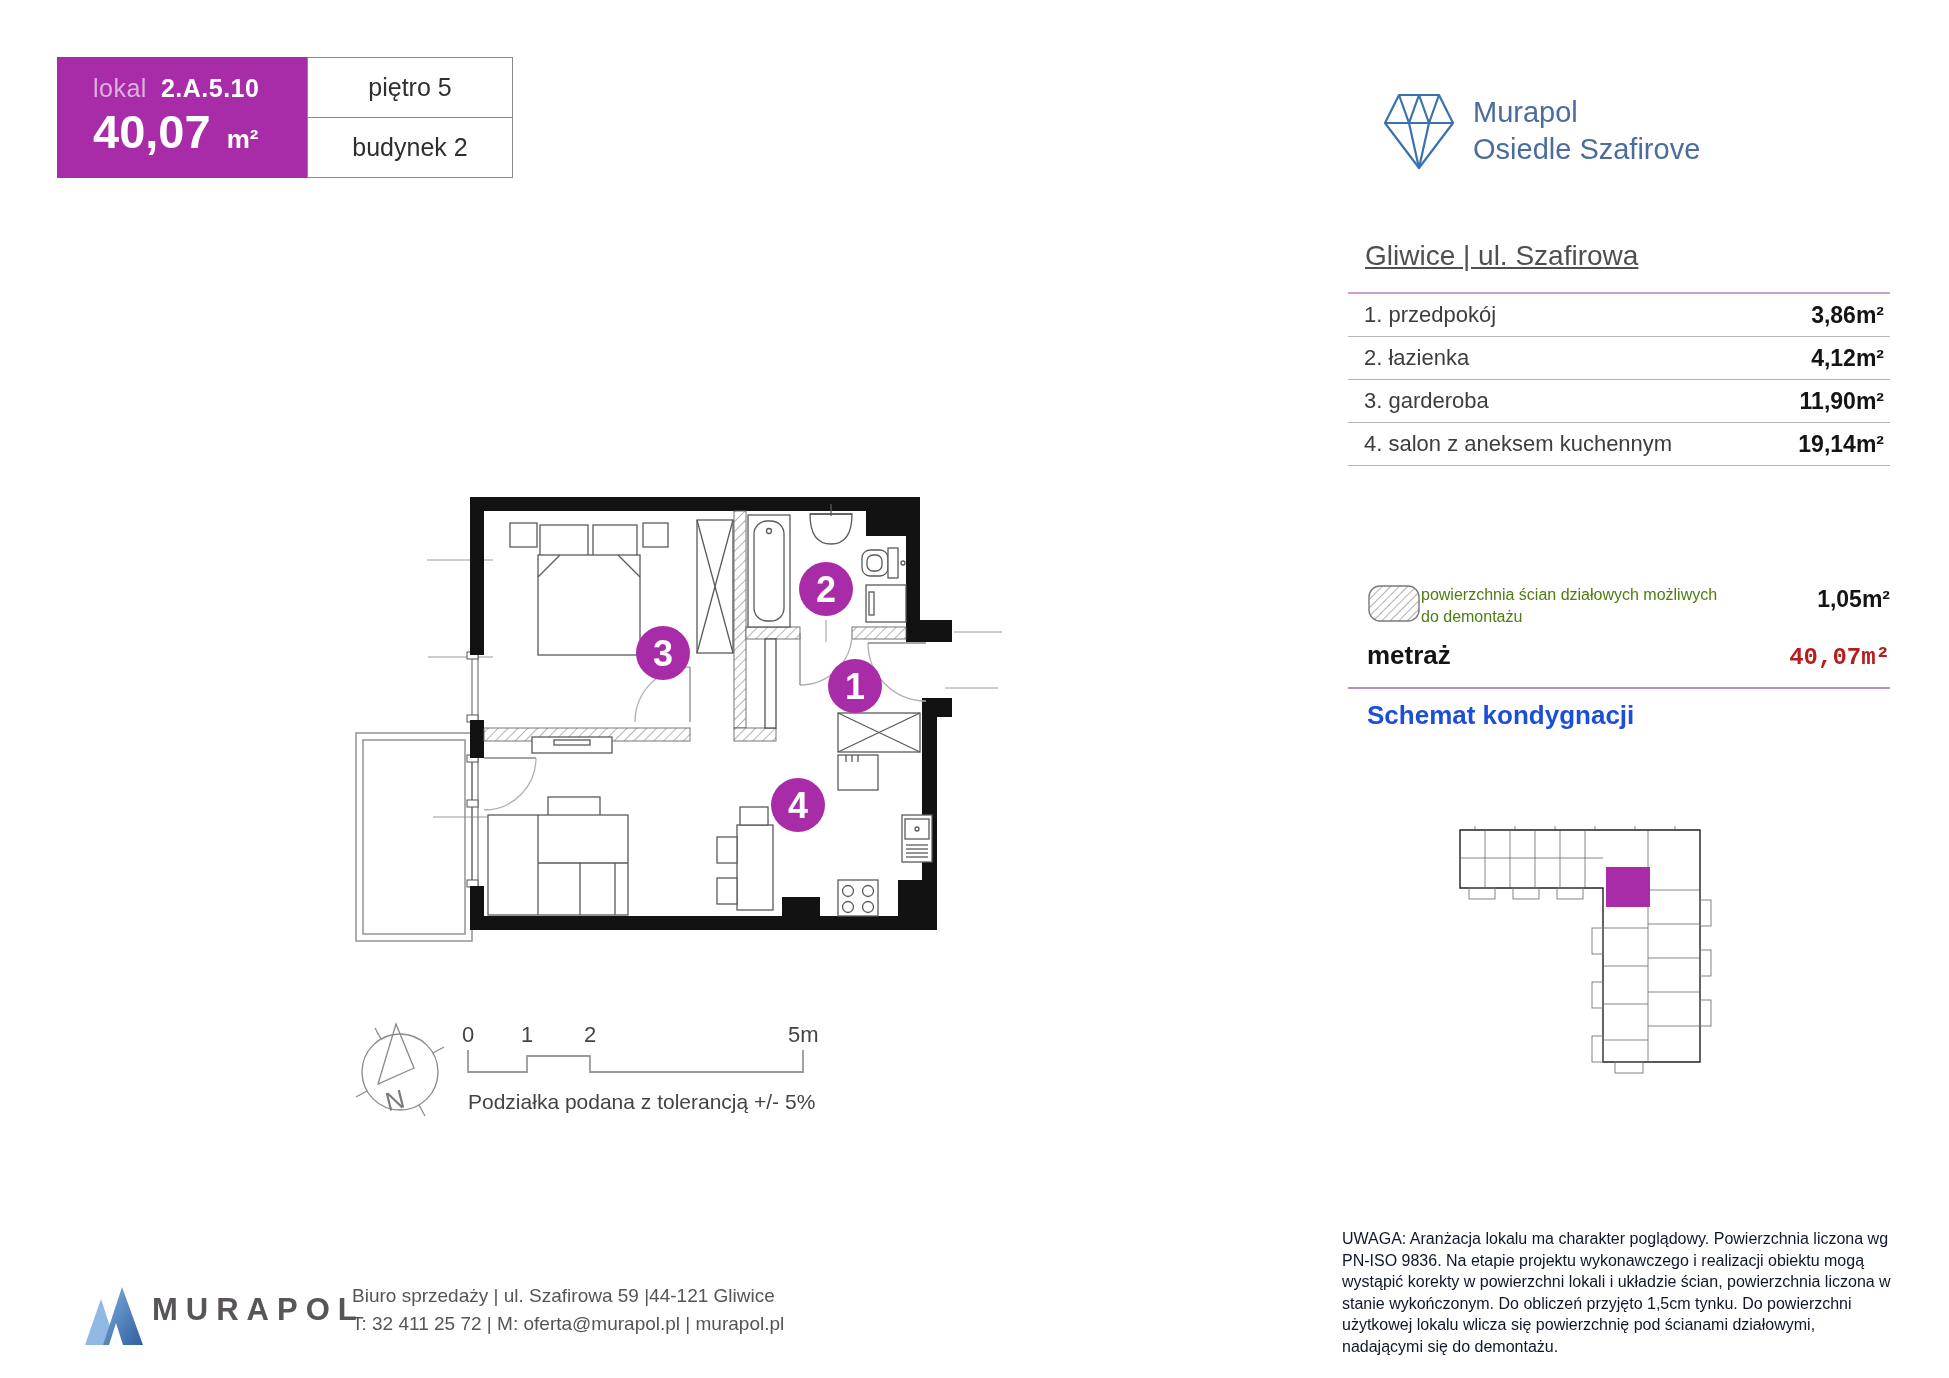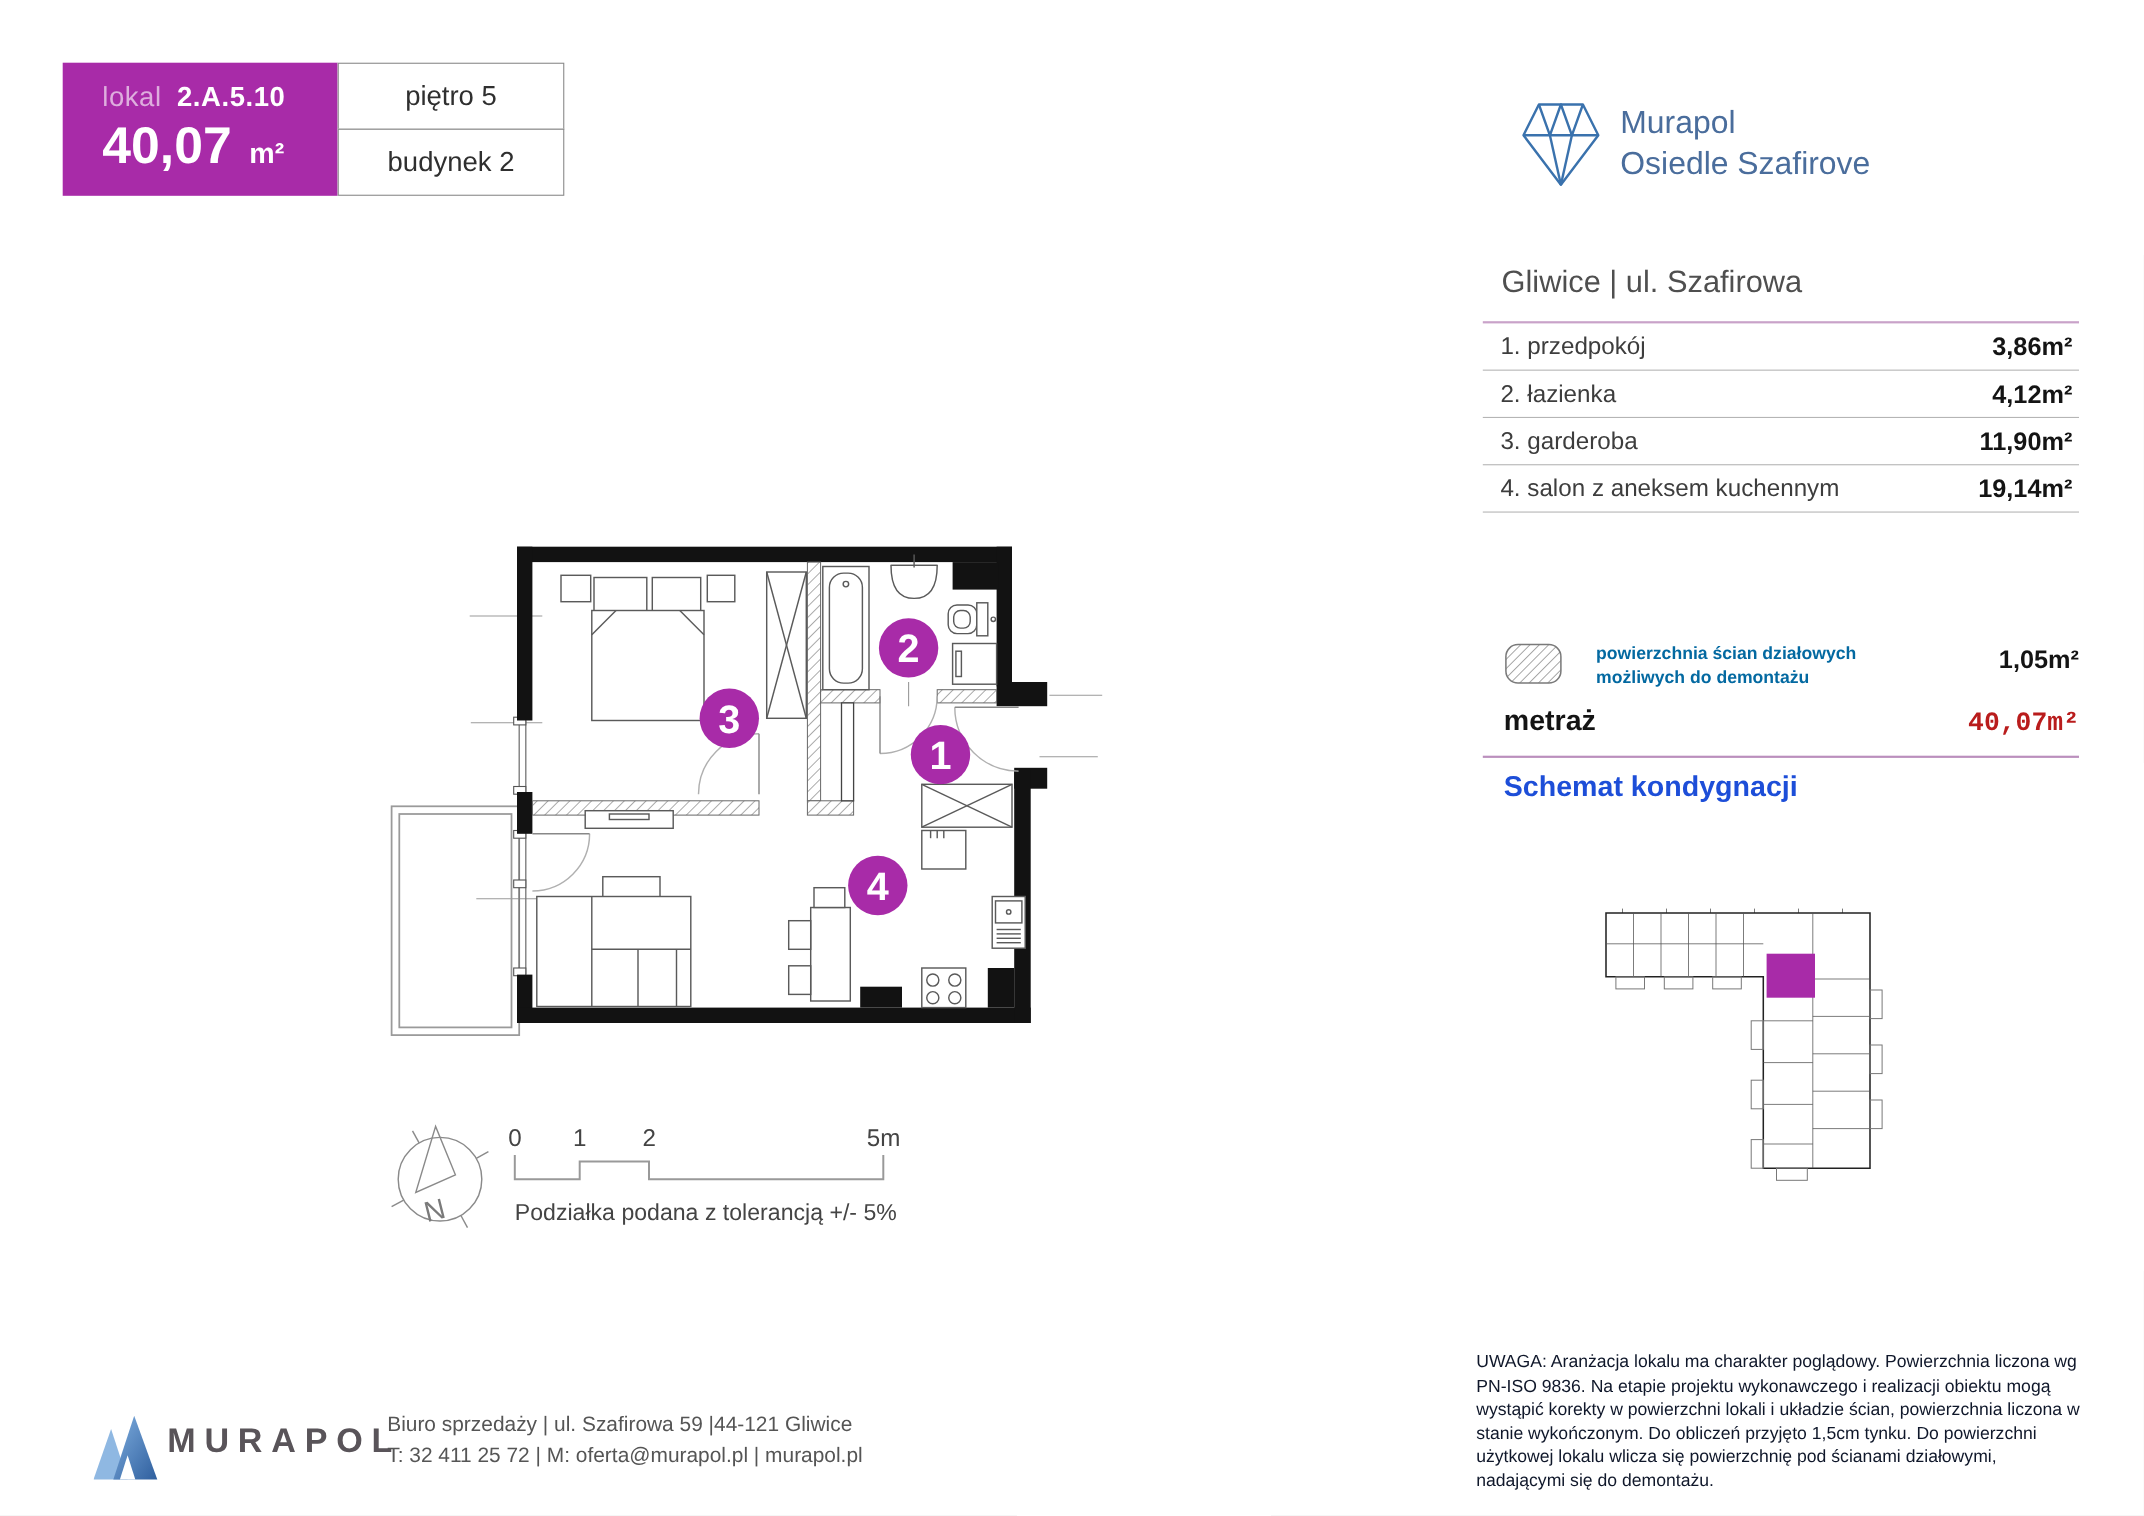--- a/index.html
+++ b/index.html
@@ -15,32 +15,32 @@
   .unit-line1 .cd{font-weight:bold;}
   .unit-line2{margin-top:6px;font-size:47px;font-weight:bold;line-height:46px;}
   .unit-line2 .u{font-size:26px;font-weight:bold;margin-left:16px;}
   .meta-box{left:307px;width:206px;height:61px;background:#fff;border:1px solid #8a8a8a;box-sizing:border-box;
             display:flex;align-items:center;justify-content:center;font-size:25px;color:#2f2f2f;}
   .meta-box.f{top:57px;} .meta-box.b{top:117px;}
 
   
   .brand{left:1383px;top:92px;display:flex;align-items:flex-start;}
   .brand-text{margin-left:18px;font-size:29px;line-height:37px;color:#4A6D9C;margin-top:2px;}
-  .location{left:1365px;top:240px;font-size:28px;color:#4f4f4f;}
+  .location{left:1365px;top:240px;font-size:28px;color:#4f4f4f;text-decoration:underline;}
 
   
   .rooms{left:1348px;top:292px;width:542px;border-top:2px solid #c9a2c9;}
   .room-row{display:flex;justify-content:space-between;align-items:center;height:43px;border-bottom:1px solid #b5b5b5;
             padding:0 6px 0 16px;box-sizing:border-box;}
   .room-label{font-size:22px;color:#3d3d3d;}
   .room-area{font-size:23px;font-weight:bold;color:#141414;}
 
   
   .legend{left:1367px;top:584px;width:523px;display:flex;align-items:flex-start;}
-  .legend-text{margin-left:30px;width:318px;font-size:16px;font-weight:bold;color:#0369a1;line-height:22px;}
+  .legend-text{margin-left:0;width:318px;font-size:16px;font-weight:normal;color:#4d7c0f;line-height:22px;}
   .legend-value{margin-left:auto;font-size:23px;font-weight:bold;color:#141414;margin-top:2px;}
   .metraz{left:1367px;top:640px;width:523px;display:flex;justify-content:space-between;align-items:baseline;gap:44px;}
   .metraz-label{font-size:26px;font-weight:bold;color:#141414;}
   .metraz-value{font-size:24px;font-weight:bold;color:#b91c1c;font-family:Liberation Mono, monospace;}
   .pdivider{left:1348px;top:687px;width:542px;height:0;border-top:2px solid #bb8fbd;}
   .schemat-title{left:1367px;top:700px;font-size:26px;font-weight:bold;color:#1d4ed8;}
 
   
   .footer-logo-text{left:152px;top:1292px;font-size:31px;font-weight:bold;letter-spacing:8px;color:#595459;}
   .footer-contact{left:352px;top:1282px;font-size:19px;line-height:28px;color:#555;}

